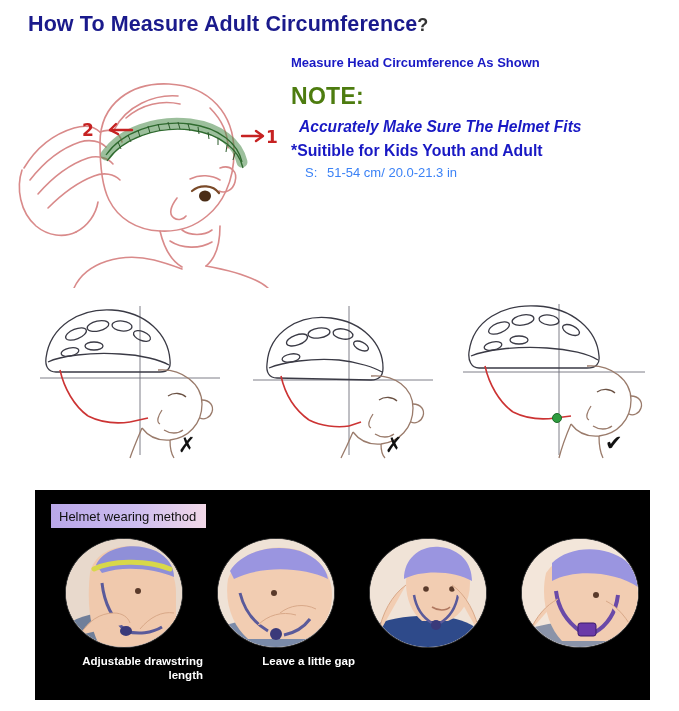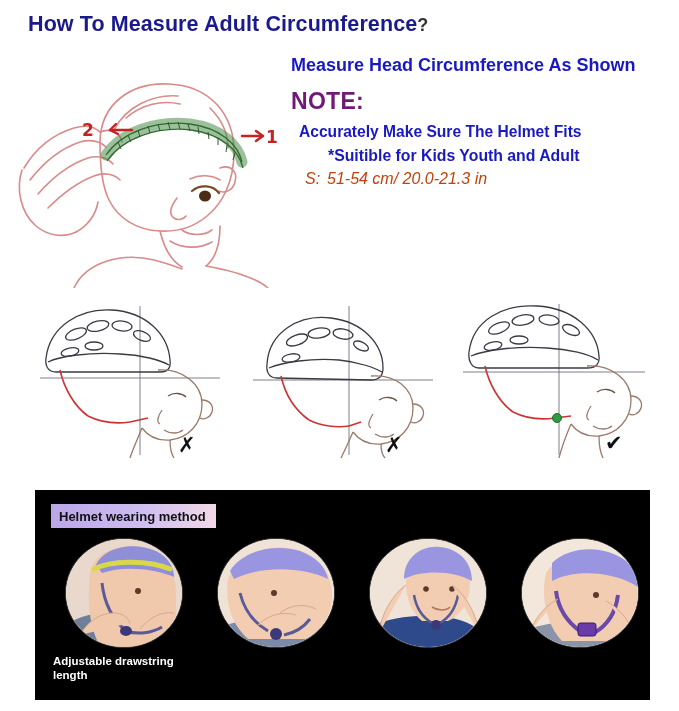--- a/index.html
+++ b/index.html
@@ -51,51 +51,50 @@
   }
   .rt-line {
     color: #1919c4;
     font-size: 15.5px;
     font-weight: bold;
     line-height: 1.0;
     white-space: nowrap;
   }
   .rt-heading {
     margin-top: 1px;
-    font-size: 18px;
+    font-size: 13px;
   }
   .note {
-    color: #701a75;
+    color: #4d7c0f;
     font-size: 23px;
     font-weight: bold;
     margin-top: 14px;
     margin-bottom: 9px;
     letter-spacing: 0.3px;
   }
   .rt-star {
     margin-bottom: 9px;
     font-size: 15.6px;
   }
   .rt-star2 {
     margin-bottom: 8px;
     margin-left: 8px;
     font-size: 15.6px;
+    font-style: italic;
   }
   .rt-star3 {
     margin-bottom: 7px;
     font-size: 15.8px;
-    margin-left: 37px;
   }
   .size-line {
-    color: #c2410c;
-    font-size: 16px;
+    color: #3b82f6;
+    font-size: 13px;
     margin-left: 14px;
     margin-bottom: 6px;
     white-space: nowrap;
-    font-style: italic;
   }
   .size-line .lbl {
     display: inline-block;
     width: 22px;
   }
 
   
   .fit-row {
     position: absolute;
     left: 0;
@@ -128,21 +127,21 @@
     top: 14px;
     height: 24px;
     background: linear-gradient(90deg, #b9a7e8 0%, #cdbdf0 55%, #f2d9e8 100%);
     padding: 3px 10px 3px 8px;
     display: flex;
     align-items: center;
   }
   .panel-title {
     color: #111;
     font-size: 13px;
-    font-weight: bold;
+    font-weight: normal;
     white-space: nowrap;
   }
   .steps {
     position: absolute;
     left: 0;
     top: 48px;
     width: 615px;
     height: 160px;
   }
   .step {
@@ -168,20 +167,21 @@
   }
   .step-label {
     position: absolute;
     left: 4px;
     top: 116px;
     width: 150px;
     color: #ffffff;
     font-size: 11.5px;
     font-weight: bold;
     line-height: 1.25;
+    text-align: right;
   }
 </style>
 </head>
 <body>
 
 <div class="title">
   <span>How To Measure Adult Circumference</span><span class="qmark">?</span>
 </div>
 
 <div class="baby-art">
@@ -412,20 +412,21 @@
           <path d="M10,40 C18,16 48,4 76,10 C100,16 114,34 114,56 C114,76 104,92 88,100 L30,100 C16,88 6,66 10,40 Z" fill="#f2cdb2"></path>
           <path d="M12,32 C24,12 56,4 82,12 C98,18 108,28 110,40 C86,28 44,26 16,40 Z" fill="#9a95e0"></path>
           <path d="M22,54 C26,70 36,84 50,92" fill="none" stroke="#5a5a9a" stroke-width="3"></path>
           <path d="M66,96 C76,94 86,88 92,80" fill="none" stroke="#5a5a9a" stroke-width="3"></path>
           <circle cx="58" cy="95" r="6" fill="#3a3a7a"></circle>
           <path d="M40,86 C50,76 64,72 78,76" fill="#f2cdb2" stroke="#d8a888" stroke-width="1"></path>
           <path d="M62,74 C72,66 86,64 98,70" fill="#f2cdb2" stroke="#d8a888" stroke-width="1"></path>
           <circle cx="56" cy="54" r="3" fill="#5a3a2a"></circle>
         </svg>
       </div>
+      <div class="step-label">Leave a little gap</div>
     </div>
 
     <div class="step step-3">
       <div class="step-oval">
         <svg width="118" height="110" viewBox="0 0 118 110">
           <rect width="118" height="110" fill="#f0e3d7"></rect>
           <path d="M0,88 C24,76 60,74 86,80 C102,84 112,92 118,100 L118,110 L0,110 Z" fill="#2e4a8a"></path>
           <path d="M36,44 C36,22 52,10 70,10 C88,10 100,24 100,44 C100,62 92,76 78,82 L52,82 C42,74 36,60 36,44 Z" fill="#f2cdb2"></path>
           <path d="M34,40 C34,18 52,6 70,8 C90,10 102,24 102,42 C86,32 52,30 34,40 Z" fill="#9a95e0"></path>
           <path d="M44,56 C46,68 52,78 62,84" fill="none" stroke="#5a5a9a" stroke-width="2.5"></path>

